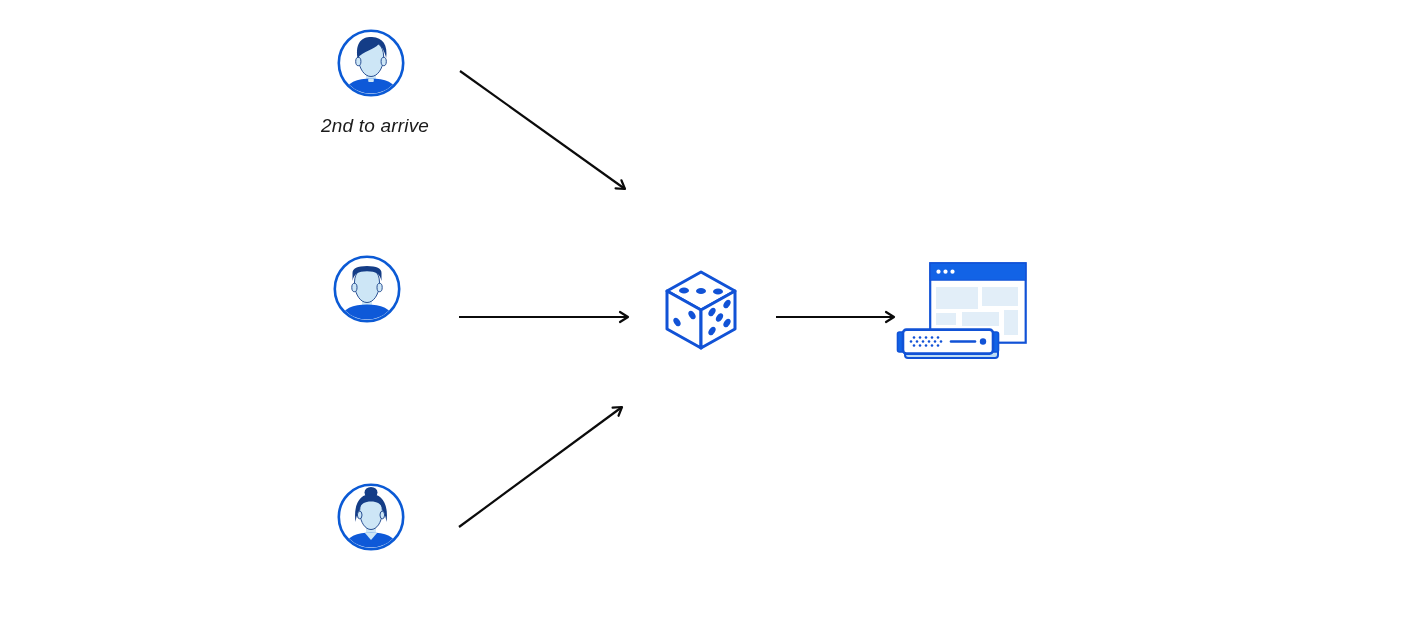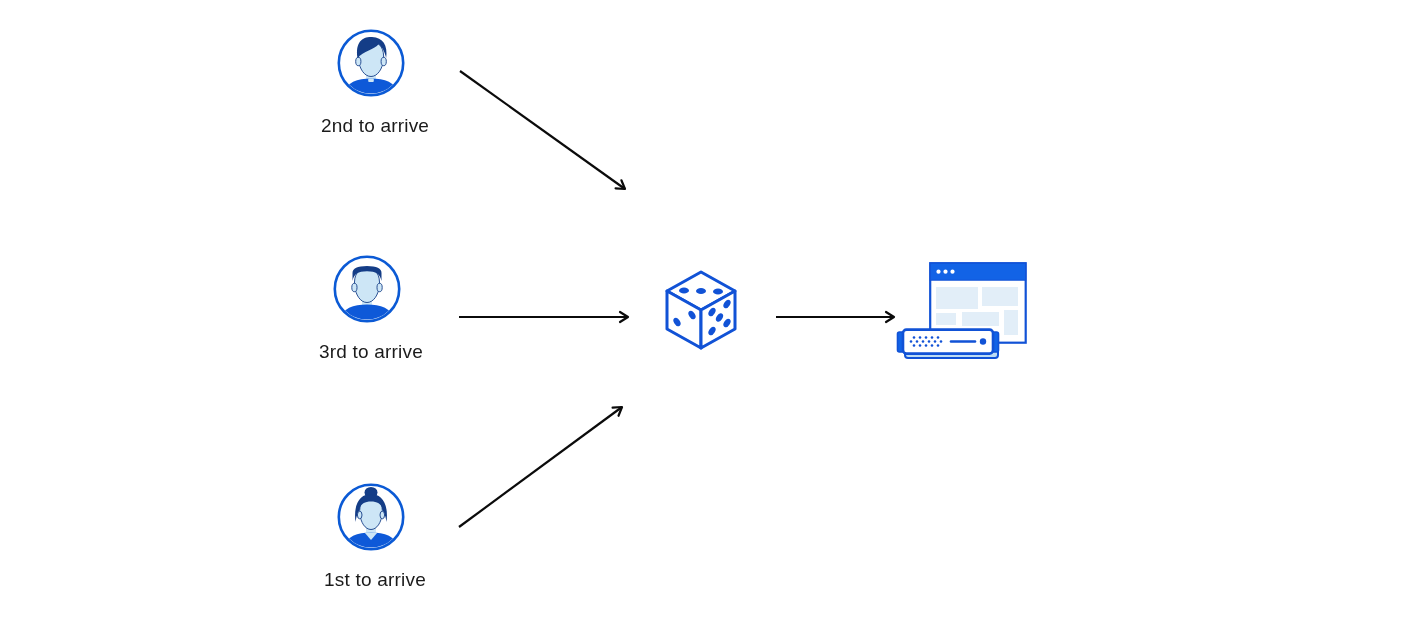--- a/index.html
+++ b/index.html
@@ -11,21 +11,21 @@
     --base-light:#bddcf4;
     --shirt-blue:#0e59d8;
     --avatar-ring:#0b5ad5;
     --arrow-black:#0b0b0b;
     --label-text:#1b1b1b;
     --bg:#ffffff;
   }
   html,body{margin:0;padding:0;background:var(--bg);}
   .canvas{
     position:relative;width:1209px;height:633px;background:var(--bg);
-    font-family:"Liberation Sans","DejaVu Sans",sans-serif;overflow:hidden;
+    font-family:"Liberation Sans","DejaVu Sans",sans-serif;overflow:hidden;font-style:italic;
   }
   .abs{position:absolute;}
   .node-label{
     position:absolute;width:220px;text-align:center;
     font-size:19px;line-height:24px;color:var(--label-text);
     letter-spacing:.2px;
   }
   svg{display:block;}
   
   .ring{fill:#ffffff;stroke:var(--avatar-ring);stroke-width:2.6;}
@@ -91,42 +91,40 @@
       <g clip-path="url(#clipB)">
         <rect class="vneck" x="30" y="42" width="10" height="12" rx="2"></rect>
         <path class="shirt" d="M6,70 C8,55 20,50.5 35,50.5 C50,50.5 62,55 64,70 Z"></path>
         <path class="face" d="M35,14 C44.5,14 48.3,22 47.4,31.5 C46.5,41 41.5,48.5 35,48.5 C28.5,48.5 23.5,41 22.6,31.5 C21.7,22 25.5,14 35,14 Z"></path>
         <ellipse class="face" cx="22.4" cy="33.5" rx="2.6" ry="4.2"></ellipse>
         <ellipse class="face" cx="47.6" cy="33.5" rx="2.6" ry="4.2"></ellipse>
         <path class="hair" d="M20.5,27 L20.5,19 Q20.5,12 35,12 Q49.5,12 49.5,19 L49.5,27 C48,20 44,17.3 35,17.3 C26,17.3 22,20 20.5,27 Z"></path>
       </g>
     </svg>
   </div>
-  <div class="node-label" style="left:261px;top:340px;">3rd to arrive</div>
 
   <div class="abs" style="left:336px;top:482px;">
     <svg width="70" height="70" viewBox="0 0 70 70">
       <circle class="ring" cx="35" cy="35" r="32.2"></circle>
       <clipPath id="clipC">
           <circle cx="35" cy="35" r="30.6"></circle>
         </clipPath>
       <g clip-path="url(#clipC)">
         <rect class="vneck" x="30" y="42" width="10" height="12" rx="2"></rect>
         <path class="shirt" d="M6,70 C8,55 20,50.5 35,50.5 C50,50.5 62,55 64,70 Z"></path>
         <path class="vneck" d="M28.5,50.5 L35,58 L41.5,50.5 Z"></path>
         <ellipse class="hair" cx="35" cy="10.5" rx="6.5" ry="5.5"></ellipse>
         <path class="hair" d="M19.5,40 C17,20 25.5,12 35,12 C44.5,12 53,20 50.5,40 C49,29 44,21.5 35,21.5 C26,21.5 21,29 19.5,40 Z"></path>
         <path class="face" d="M35,15 C43.5,15 47,22.5 46.2,31.5 C45.4,40.5 40.8,47.5 35,47.5 C29.2,47.5 24.6,40.5 23.8,31.5 C23,22.5 26.5,15 35,15 Z"></path>
         <ellipse class="face" cx="23.7" cy="33" rx="2.3" ry="3.8"></ellipse>
         <ellipse class="face" cx="46.3" cy="33" rx="2.3" ry="3.8"></ellipse>
         <path class="hair" d="M22,30 C21,19 27,13.5 35,13.5 C43,13.5 49,19 48,30 C46,22 41.5,19.5 35,19.5 C28.5,19.5 24,22 22,30 Z"></path>
       </g>
     </svg>
   </div>
-  <div class="node-label" style="left:265px;top:568px;">1st to arrive</div>
 
   <div class="abs" style="left:663px;top:268px;">
     <svg width="76" height="84" viewBox="0 0 76 84">
       <path class="cube-face" d="M38,4 L72,23 L38,42 L4,23 Z"></path>
       <path class="cube-face" d="M4,23 L38,42 L38,80 L4,61 Z"></path>
       <path class="cube-face" d="M72,23 L38,42 L38,80 L72,61 Z"></path>
 
       <ellipse class="pip" cx="21" cy="22.5" rx="5" ry="3"></ellipse>
       <ellipse class="pip" cx="38" cy="23" rx="5" ry="3"></ellipse>
       <ellipse class="pip" cx="55" cy="23.5" rx="5" ry="3"></ellipse>

